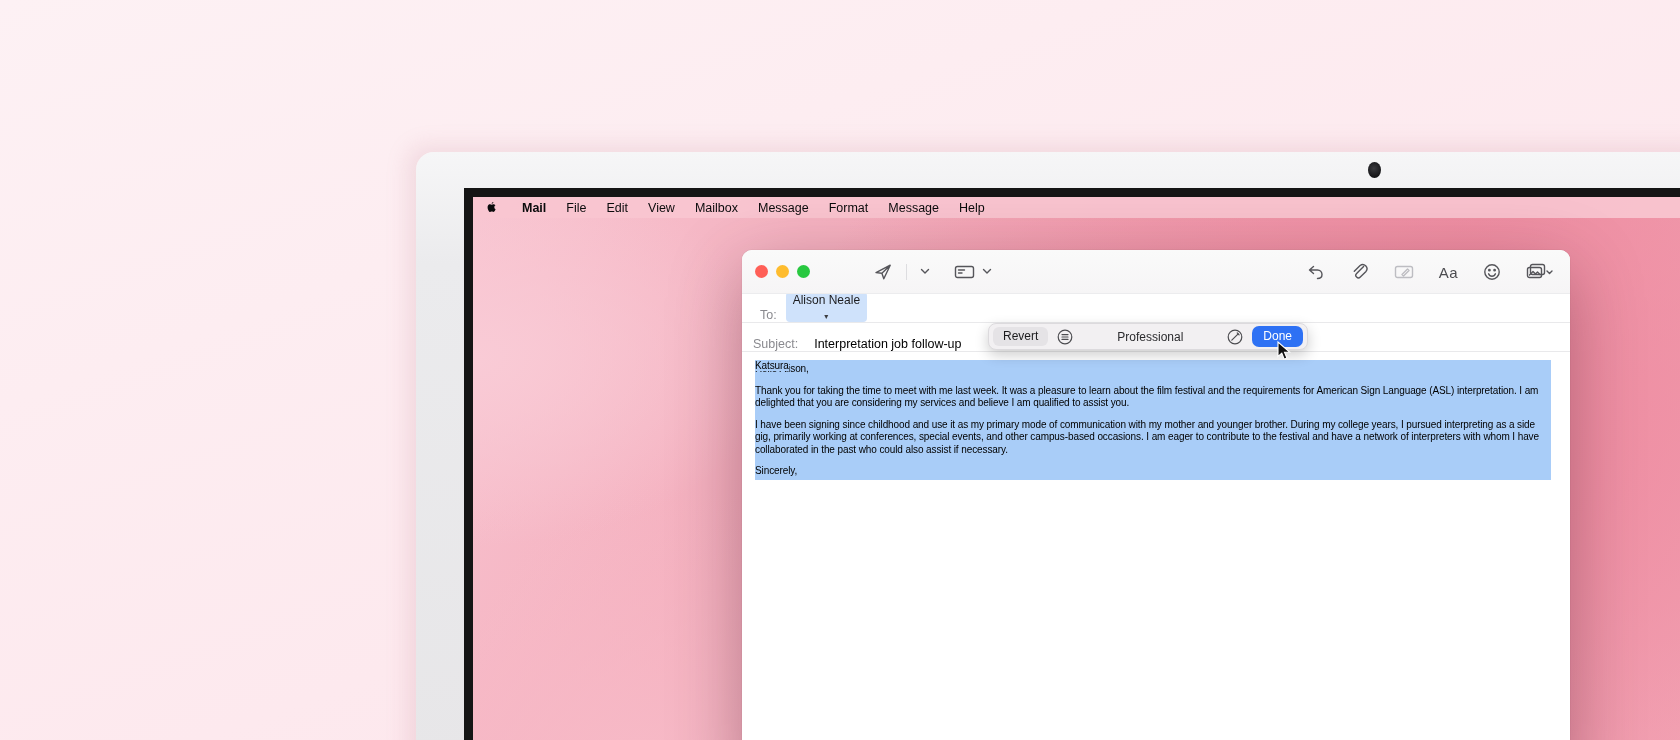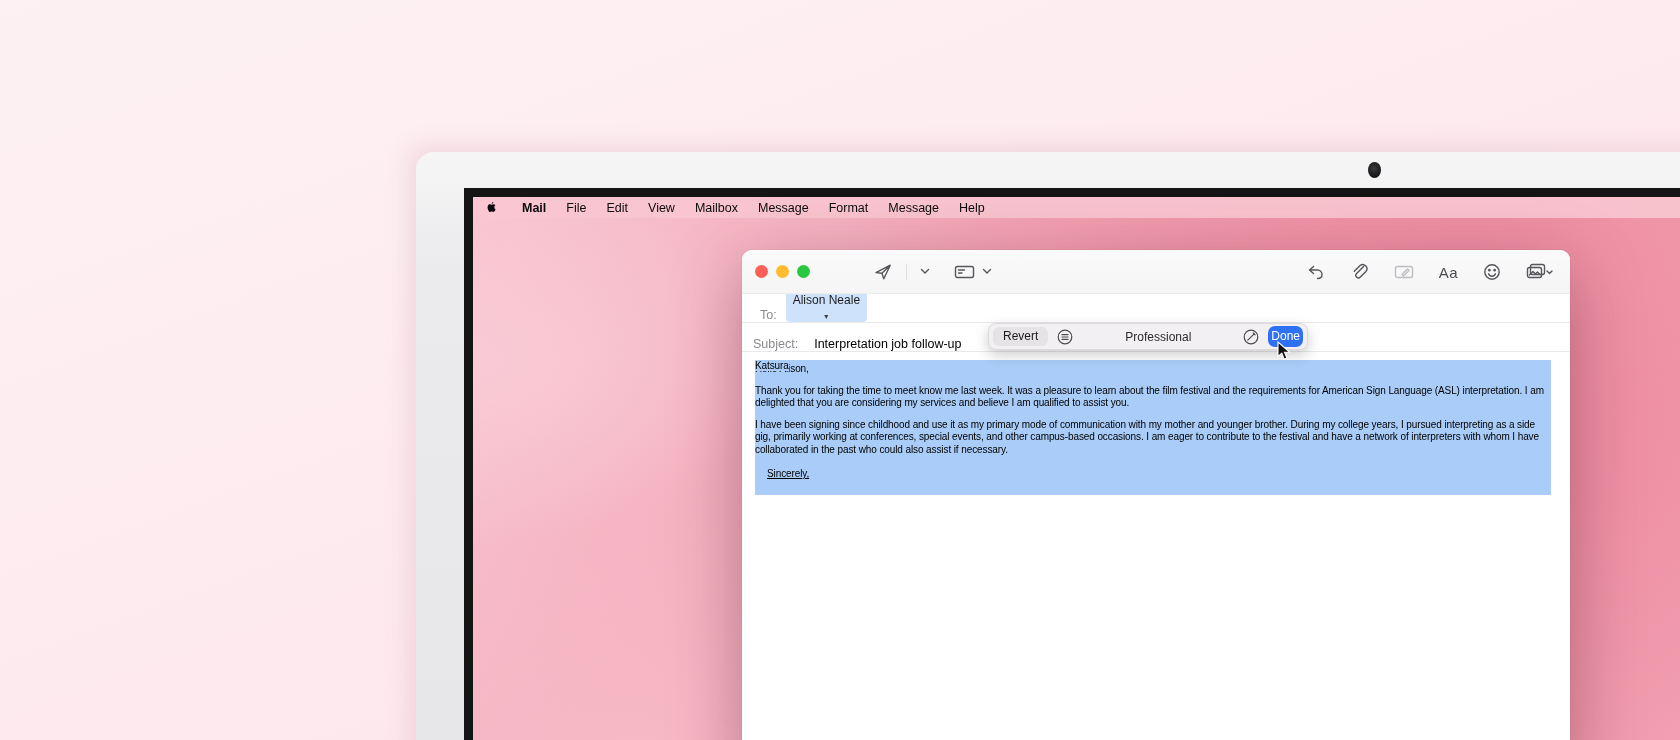--- a/index.html
+++ b/index.html
@@ -98,32 +98,32 @@
   }
   .revert-btn {
     background:#e5e3e6; border-radius:6px; padding:2px 10px 3px;
     color:#1b1b1d; cursor:default;
   }
   .wb-icon { margin-left:8px; display:flex; align-items:center; }
   .wb-icon svg { stroke:#4c4c50; fill:none; stroke-width:1.2; stroke-linecap:round; }
   .tone-label { flex:1; text-align:center; color:#2b2b2e; }
   .done-btn {
     background:#2e71f4; color:#fff; border-radius:7px;
-    padding:3px 3px 4px; margin-left:8px; font-size:12px; cursor:default;
+    padding:3px 11px 4px; margin-left:8px; font-size:12px; cursor:default;
   }
 
   
   .body-area { position:absolute; left:0; right:0; top:103px; bottom:0; background:#fff; }
   .selection-block {
     position:absolute; left:13px; top:7px; width:796px;
     background:#a9cdf8; padding:3px 4px 2px 0;
   }
   .msg-text { font-size:10px; line-height:12.5px; color:#000; letter-spacing:-0.1px; }
   .msg-text p { margin:0 0 9px 0; }
-  .msg-text p:last-child { margin:12px;text-decoration:underline; }
+  .msg-text p:last-child { margin:0; }
   .sig-line { position:relative; left:13px; top:7px; }
   .sig-line span { background:#a9cdf8; }
 
   
   .cursor { position:absolute; left:1277px; top:341px; z-index:50; }
 </style>
 </head>
 <body>
 
 <div class="stage">
@@ -254,21 +254,21 @@
             <line x1="5.8" y1="12.2" x2="12.2" y2="5.8"></line>
             <line x1="11.2" y1="4.9" x2="13.1" y2="6.8"></line>
           </svg>
       </span>
       <span class="done-btn">Done</span>
     </div>
 
     <div class="body-area">
       <div class="selection-block msg-text">
         <p>Hello Alison,</p>
-        <p>Thank you for taking the time to meet know me last week. It was a pleasure to learn about the film festival and the requirements for American Sign Language (ASL) interpretation. I am delighted that you are considering my services and believe I am qualified to assist you.</p>
+        <p>Thank you for taking the time to meet with me last week. It was a pleasure to learn about the film festival and the requirements for American Sign Language (ASL) interpretation. I am delighted that you are considering my services and believe I am qualified to assist you.</p>
         <p>I have been signing since childhood and use it as my primary mode of communication with my mother and younger brother. During my college years, I pursued interpreting as a side gig, primarily working at conferences, special events, and other campus-based occasions. I am eager to contribute to the festival and have a network of interpreters with whom I have collaborated in the past who could also assist if necessary.</p>
         <p>Sincerely,</p>
       </div>
       <div class="sig-line msg-text">
         <span>Katsura</span>
       </div>
     </div>
 
   </div>
 

